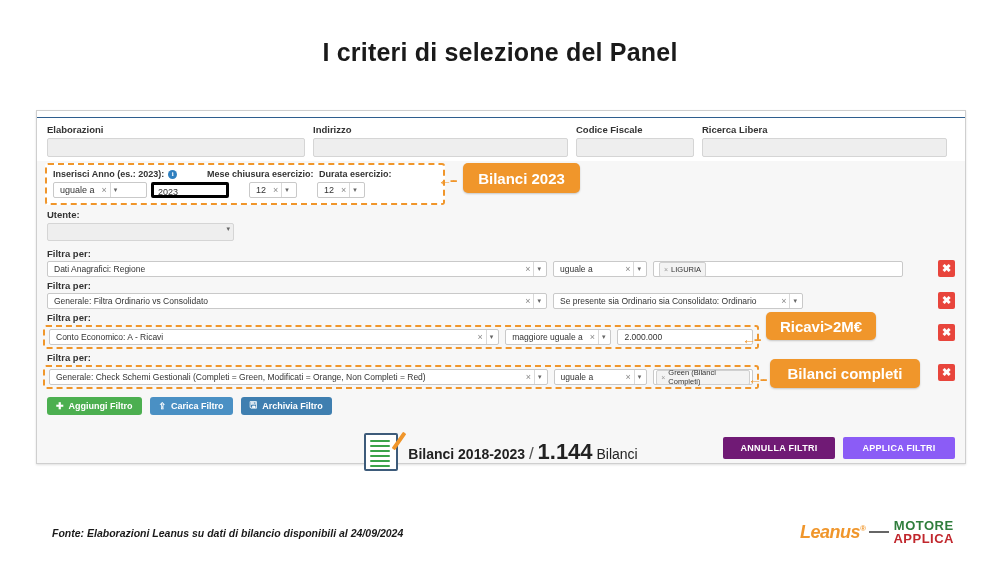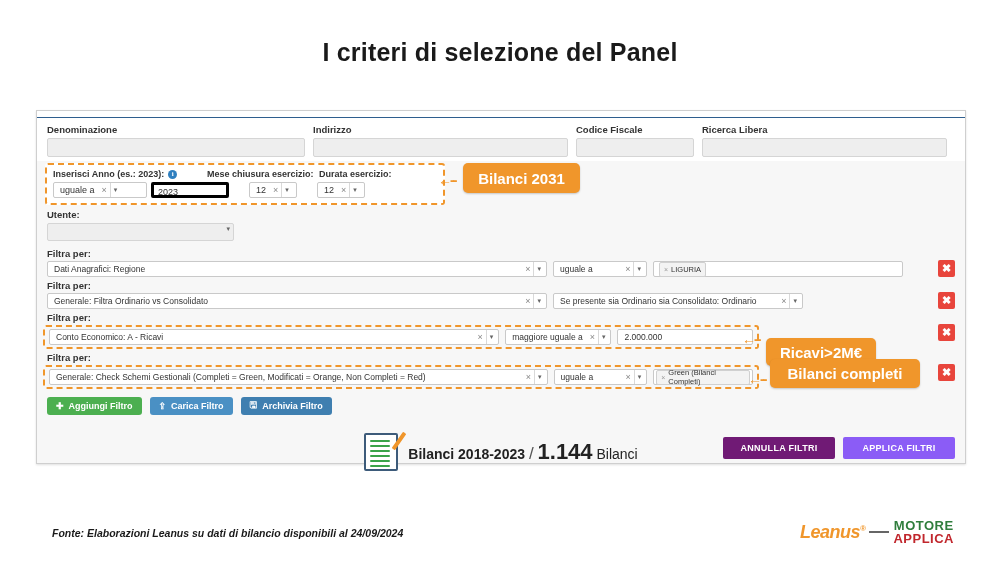--- a/index.html
+++ b/index.html
@@ -368,21 +368,21 @@
 
 <div class="slide">
 
   <div class="slide-title">I criteri di selezione del Panel</div>
 
   <div class="app">
     <div class="app-topbar"></div>
 
     <div class="search-row">
       <div class="search-col c1">
-        <div class="search-label">Denominazione</div>
+        <div class="search-label">Elaborazioni</div>
         <div class="search-input"></div>
       </div>
       <div class="search-col c3">
         <div class="search-label">Indirizzo</div>
         <div class="search-input"></div>
       </div>
       <div class="search-col c2">
         <div class="search-label">Codice Fiscale</div>
         <div class="search-input"></div>
       </div>
@@ -550,24 +550,24 @@
         <span>Bilanci</span>
       </div>
       <div class="footer-btns">
         <div class="fbtn orange">ANNULLA FILTRI</div>
         <div class="fbtn grey">APPLICA FILTRI</div>
       </div>
     </div>
   </div>
 
   <div class="arrow" style="left:438px; top:172px;">←--</div>
-  <div class="callout" style="left:463px; top:163px; width:117px; height:30px; font-size:15px;">Bilanci 2031</div>
+  <div class="callout" style="left:463px; top:163px; width:117px; height:30px; font-size:15px;">Bilanci 2023</div>
 
   <div class="arrow" style="left:742px; top:331px;">←--</div>
-  <div class="callout" style="left:766px; top:338px; width:110px; height:28px; font-size:15px;">Ricavi&gt;2M€</div>
+  <div class="callout" style="left:766px; top:312px; width:110px; height:28px; font-size:15px;">Ricavi&gt;2M€</div>
 
   <div class="arrow" style="left:748px; top:371px;">←--</div>
   <div class="callout" style="left:770px; top:359px; width:150px; height:29px; font-size:15px;">Bilanci completi</div>
 
   <div class="source">Fonte: Elaborazioni Leanus su dati di bilancio disponibili al 24/09/2024</div>
   <div class="logos">
     <div class="leanus-logo">
       <span>Leanus</span><sup>®</sup>
     </div>
     <div class="dash"></div>

